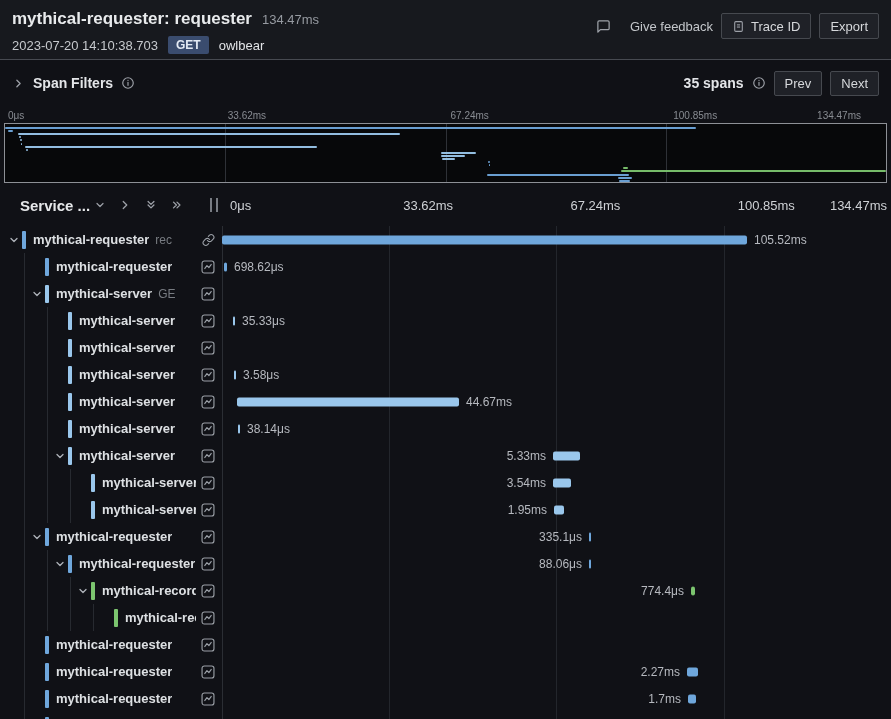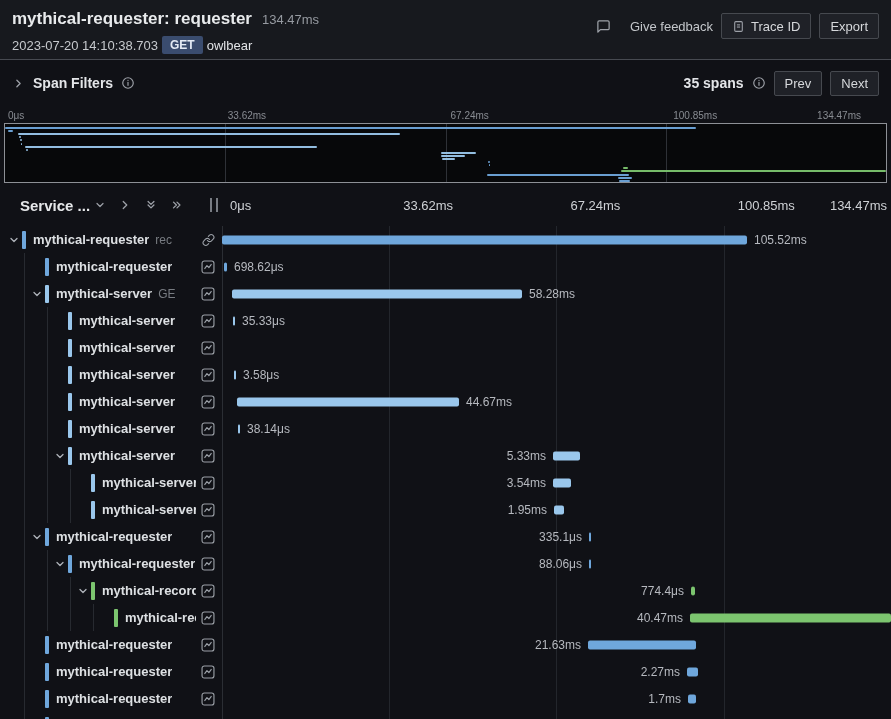--- a/index.html
+++ b/index.html
@@ -5,21 +5,21 @@
   * { box-sizing: border-box; margin: 0; padding: 0; }
   html,body { background:#0b0c0f; }
   body { font-family:"Liberation Sans","DejaVu Sans",sans-serif; }
   .app { position:relative; width:891px; height:719px; background:#101116; overflow:hidden; color:#d8dadd; }
 
   
   .top { height:60px; background:#17191e; border-bottom:1px solid #474a51; display:flex; justify-content:space-between; padding:9px 12px 0 12px; }
   .title-row { display:flex; align-items:baseline; gap:10px; }
   .title-row h1 { font-size:17px; font-weight:700; color:#e8eaec; }
   .trace-duration { font-size:13px; color:#969aa1; }
-  .meta-row { margin-top:7px; display:flex; align-items:center; gap:4px; font-size:13px; color:#c6c9cd; }
+  .meta-row { margin-top:7px; display:flex; align-items:center; gap:10px; font-size:13px; color:#c6c9cd; }
   .badge { background:#3a4c6e; color:#e3eaf4; font-size:12px; font-weight:600; padding:2px 8px; border-radius:2px; }
   .resource { color:#e2e4e7; }
   .top-right { display:flex; align-items:center; gap:8px; margin-top:4px; height:26px; }
   .btn { display:inline-flex; align-items:center; gap:6px; background:#1f2127; border:1px solid #46494f; color:#d6d8db; font-size:13px; line-height:1; padding:0 10px; height:26px; border-radius:2px; font-family:inherit; cursor:pointer; white-space:nowrap; }
   .ghost-btn { display:inline-flex; align-items:center; gap:19px; background:none; border:none; color:#c3c6ca; font-size:13px; font-family:inherit; cursor:pointer; }
   .icon { display:inline-flex; color:#9da1a8; }
 
   
   .filters { height:46px; display:flex; align-items:center; justify-content:space-between; padding:0 12px; }
   .f-left, .f-right { display:flex; align-items:center; gap:8px; }
@@ -262,24 +262,20 @@
           <span class="marker" style="background: rgb(154, 199, 236);"></span>
           <span class="svc">mythical-server</span>
           <span class="sfx">GE</span>
           <span class="row-icon">
             <svg viewBox="0 0 16 16" width="14" height="14" fill="none" stroke="currentColor" stroke-width="1.3" stroke-linejoin="round">
               <rect x="1.2" y="1.2" width="13.6" height="13.6" rx="2.6"></rect>
               <polyline points="4 10.2 6.8 6.4 9 8.6 12 4.8"></polyline>
             </svg>
           </span>
         </div>
-        <div class="time-cell">
-          <div class="bar" style="left: 10px; width: 290px; background: rgb(154, 199, 236);"></div>
-          <span class="dur" style="left: 307px;">58.28ms</span>
-        </div>
       </div>
       <div class="row">
         <div class="name-cell" style="padding-left: 54px;">
           <i class="guide" style="left: 24px;"></i>
           <i class="guide" style="left: 47px;"></i>
           <span class="chev"></span>
           <span class="marker" style="background: rgb(154, 199, 236);"></span>
           <span class="svc">mythical-server</span>
           <span class="row-icon">
             <svg viewBox="0 0 16 16" width="14" height="14" fill="none" stroke="currentColor" stroke-width="1.3" stroke-linejoin="round">
@@ -506,41 +502,33 @@
           <span class="chev"></span>
           <span class="marker" style="background: rgb(124, 197, 111);"></span>
           <span class="svc">mythical-recorder</span>
           <span class="row-icon">
             <svg viewBox="0 0 16 16" width="14" height="14" fill="none" stroke="currentColor" stroke-width="1.3" stroke-linejoin="round">
               <rect x="1.2" y="1.2" width="13.6" height="13.6" rx="2.6"></rect>
               <polyline points="4 10.2 6.8 6.4 9 8.6 12 4.8"></polyline>
             </svg>
           </span>
         </div>
-        <div class="time-cell">
-          <div class="bar" style="left: 468px; width: 201px; background: rgb(124, 197, 111);"></div>
-          <span class="dur" style="right: 208px;">40.47ms</span>
-        </div>
-      </div>
-      <div class="row">
-        <div class="name-cell" style="padding-left: 31px;">
-          <i class="guide" style="left: 24px;"></i>
-          <span class="chev"></span>
-          <span class="marker" style="background: rgb(111, 167, 220);"></span>
-          <span class="svc">mythical-requester</span>
-          <span class="row-icon">
-            <svg viewBox="0 0 16 16" width="14" height="14" fill="none" stroke="currentColor" stroke-width="1.3" stroke-linejoin="round">
-              <rect x="1.2" y="1.2" width="13.6" height="13.6" rx="2.6"></rect>
-              <polyline points="4 10.2 6.8 6.4 9 8.6 12 4.8"></polyline>
-            </svg>
-          </span>
-        </div>
-        <div class="time-cell">
-          <div class="bar" style="left: 366px; width: 108px; background: rgb(111, 167, 220);"></div>
-          <span class="dur" style="right: 310px;">21.63ms</span>
+      </div>
+      <div class="row">
+        <div class="name-cell" style="padding-left: 31px;">
+          <i class="guide" style="left: 24px;"></i>
+          <span class="chev"></span>
+          <span class="marker" style="background: rgb(111, 167, 220);"></span>
+          <span class="svc">mythical-requester</span>
+          <span class="row-icon">
+            <svg viewBox="0 0 16 16" width="14" height="14" fill="none" stroke="currentColor" stroke-width="1.3" stroke-linejoin="round">
+              <rect x="1.2" y="1.2" width="13.6" height="13.6" rx="2.6"></rect>
+              <polyline points="4 10.2 6.8 6.4 9 8.6 12 4.8"></polyline>
+            </svg>
+          </span>
         </div>
       </div>
       <div class="row">
         <div class="name-cell" style="padding-left: 31px;">
           <i class="guide" style="left: 24px;"></i>
           <span class="chev"></span>
           <span class="marker" style="background: rgb(111, 167, 220);"></span>
           <span class="svc">mythical-requester</span>
           <span class="row-icon">
             <svg viewBox="0 0 16 16" width="14" height="14" fill="none" stroke="currentColor" stroke-width="1.3" stroke-linejoin="round">

